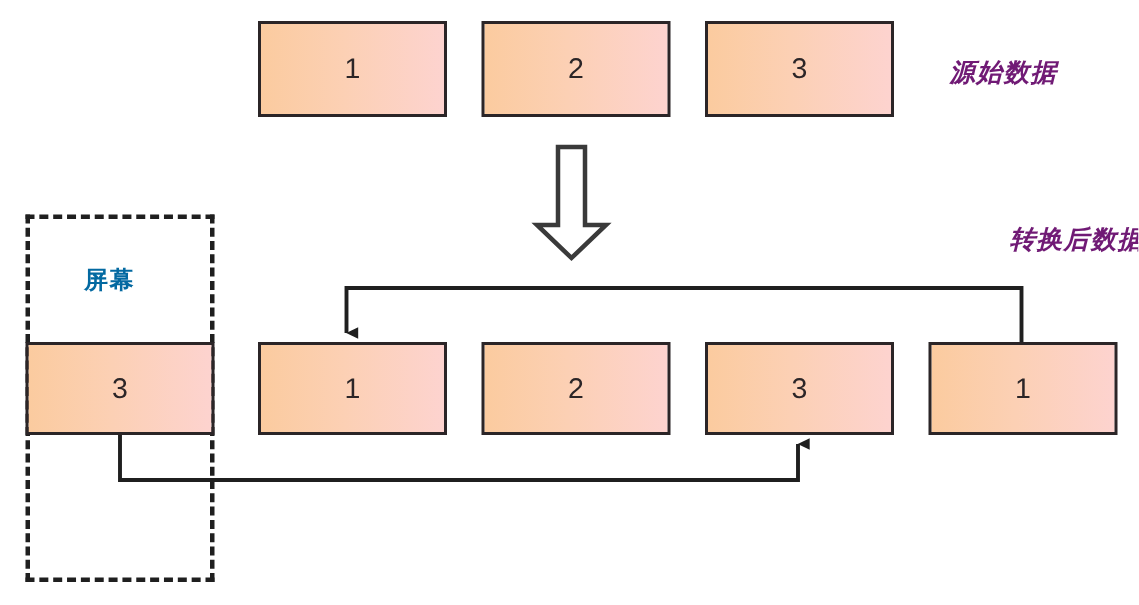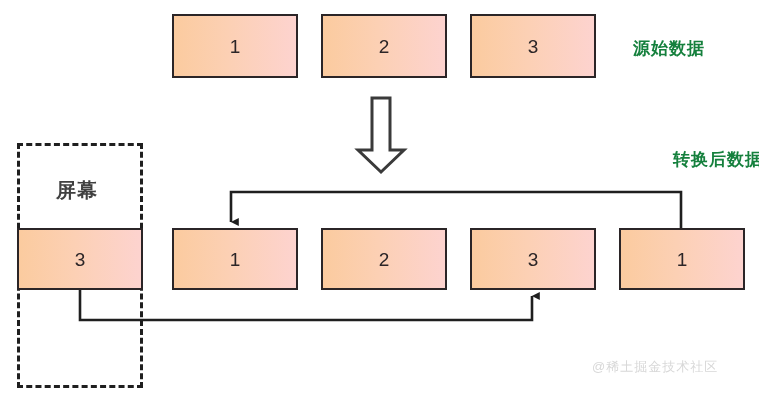--- a/index.html
+++ b/index.html
@@ -38,32 +38,33 @@
 
   
   .screen-frame {
     position: absolute;
     box-sizing: border-box;
     border: 3px dashed #1f1f1f;
     background: transparent;
   }
   .screen-title {
     position: absolute;
-    font-size: 20px;
+    font-size: 16px;
     font-weight: bold;
-    color: #404040;
+    color: #0369a1;
     letter-spacing: 1px;
     white-space: nowrap;
   }
 
   
   .note {
     position: absolute;
-    color: #15803d;
+    color: #701a75;
     font-weight: bold;
+    font-style: italic;
     font-size: 17px;
     letter-spacing: 1px;
     white-space: nowrap;
   }
 
   
   .watermark {
     position: absolute;
     color: #d8d8d8;
     font-size: 13px;
@@ -142,15 +143,14 @@
 
     <g>
       <path d="M 681 228 L 681 192 L 231 192 L 231 222" fill="none" stroke="#1f1f1f" stroke-width="2.6" stroke-linejoin="miter" marker-end="url(#solid-head-down)"></path>
     </g>
 
     <g>
       <path d="M 80 290 L 80 320 L 532 320 L 532 296" fill="none" stroke="#1f1f1f" stroke-width="2.6" stroke-linejoin="miter" marker-end="url(#solid-head-up)"></path>
     </g>
   </svg>
 
-  <div class="watermark" style="left:592px; top:358px;">@稀土掘金技术社区</div>
 
 </div>
 
 </body></html>

